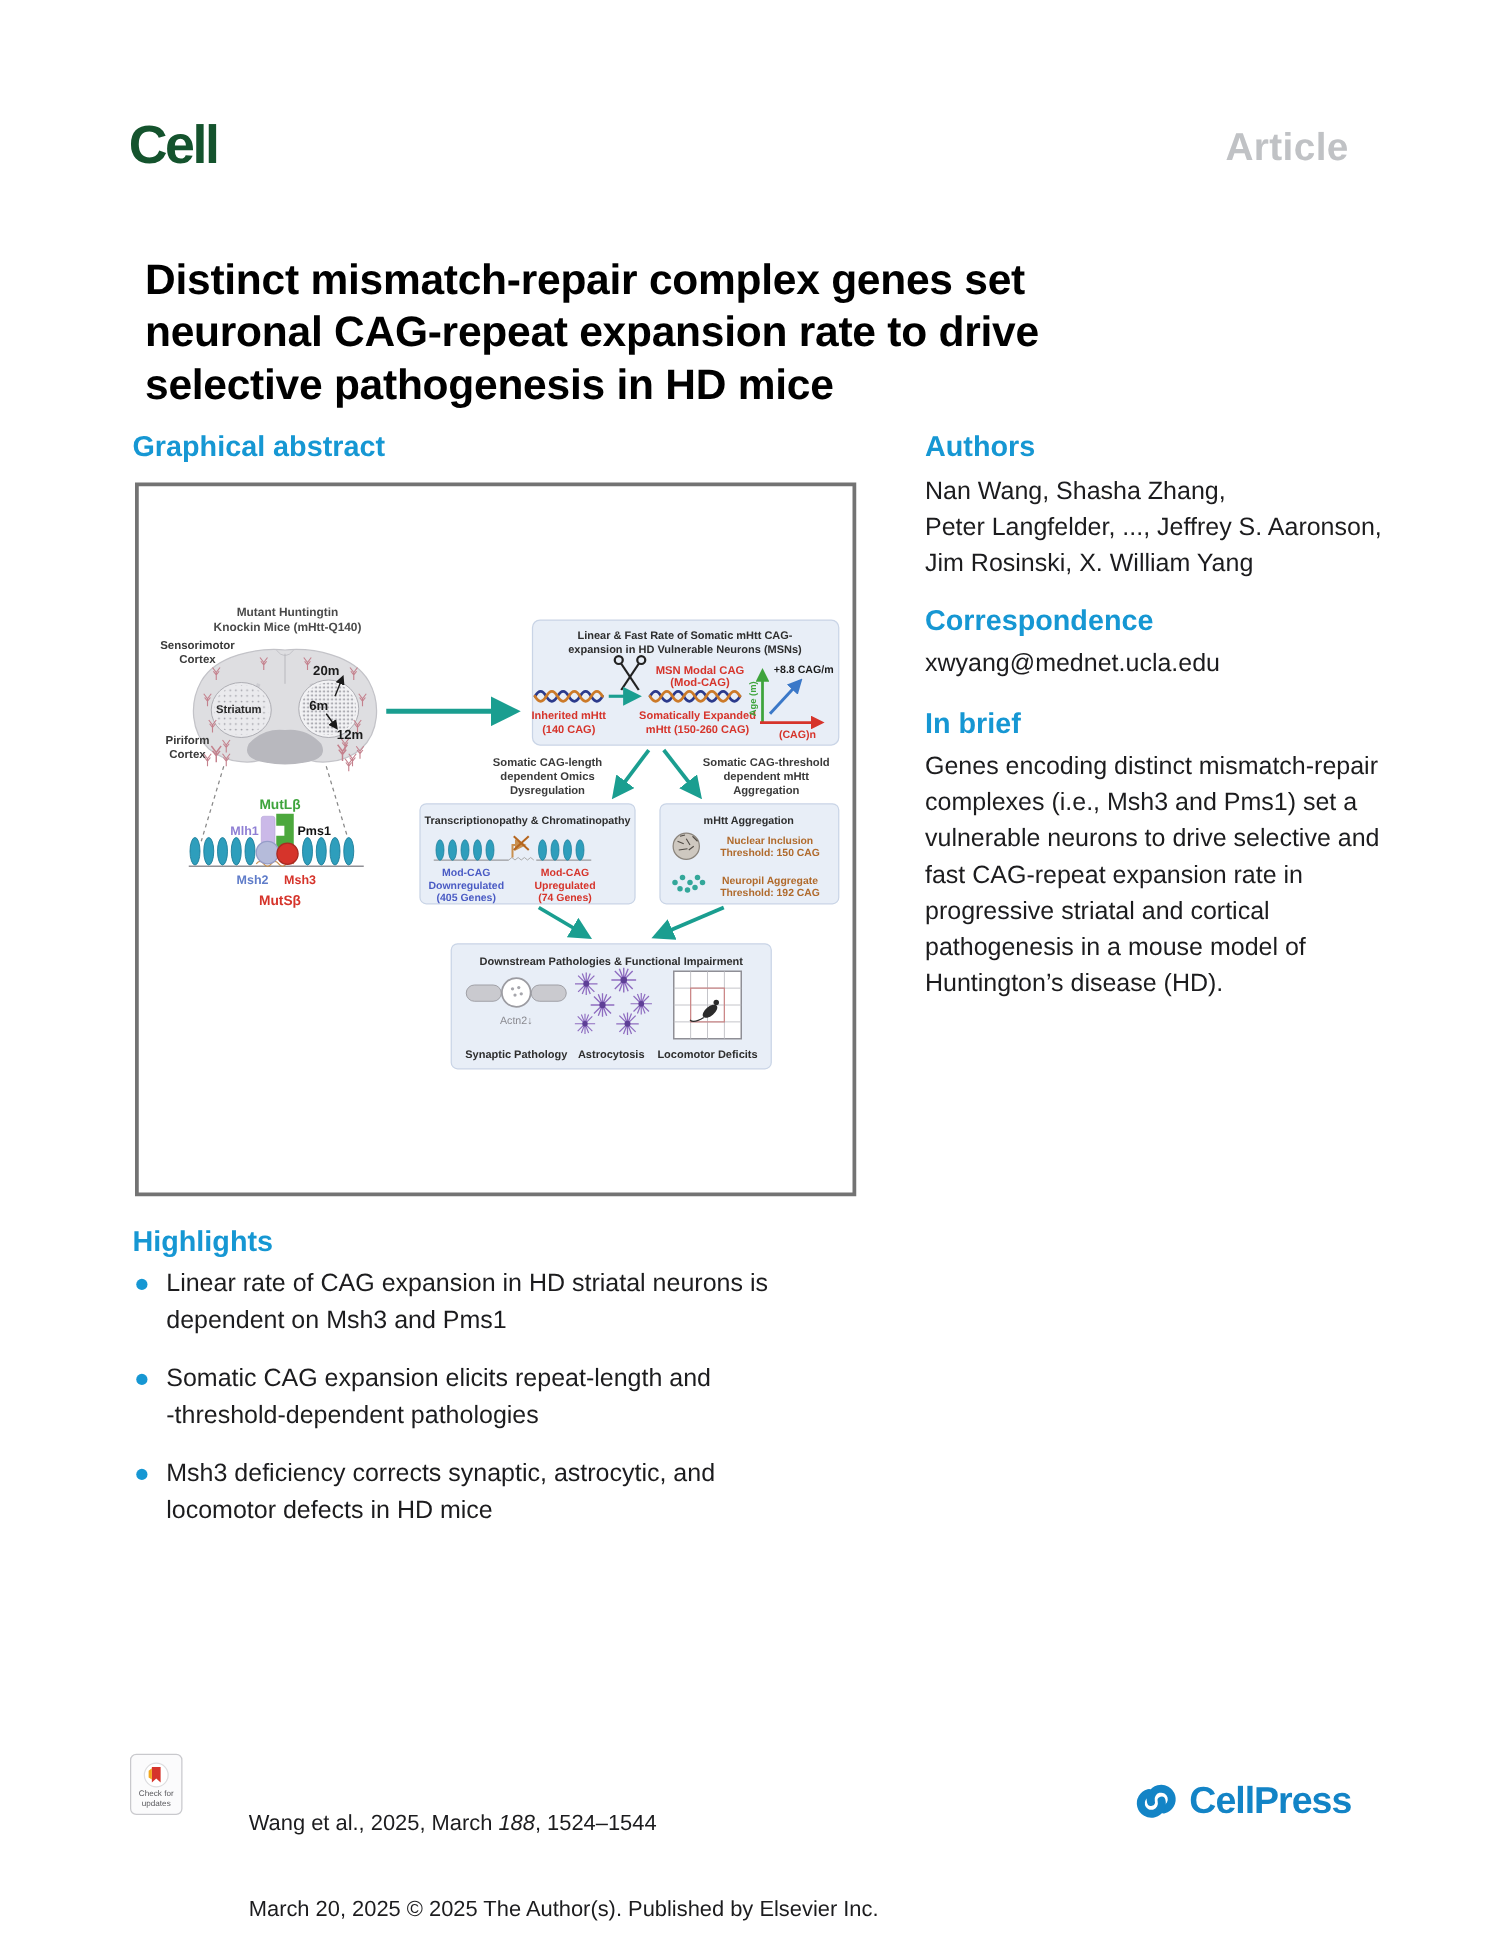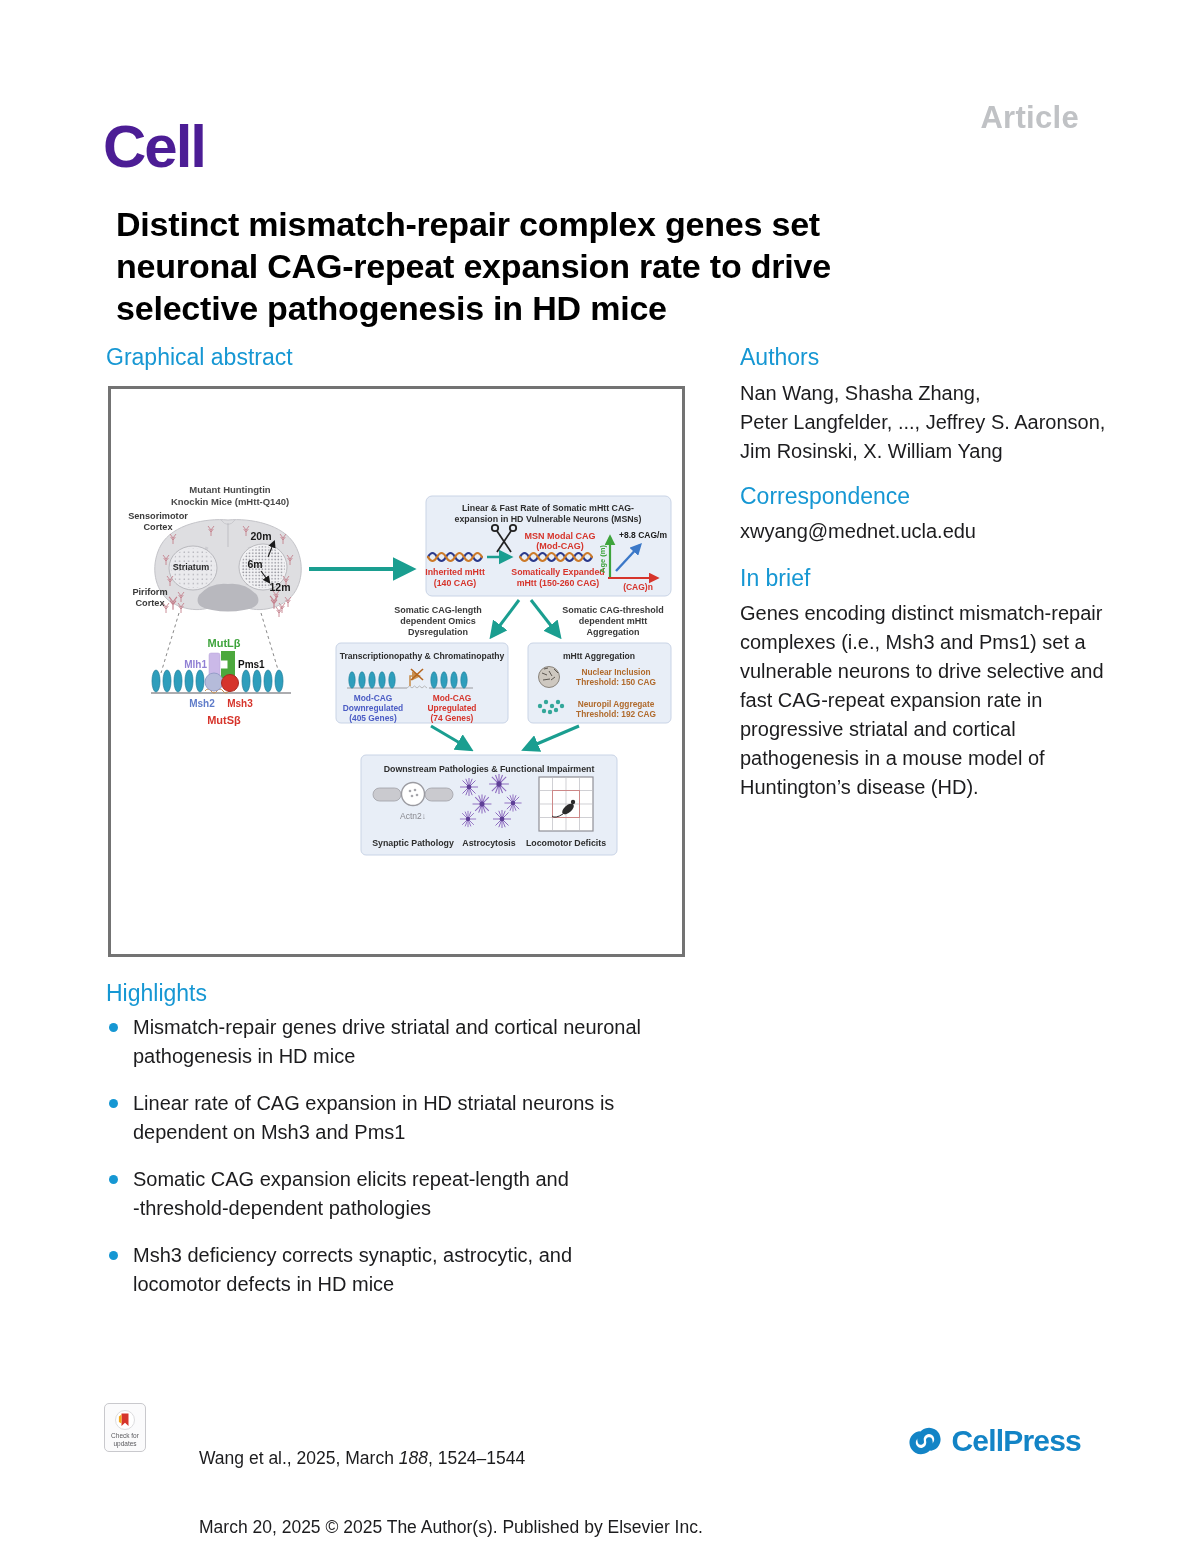--- a/index.html
+++ b/index.html
@@ -3,32 +3,32 @@
 <meta charset="utf-8">
 <style>
   * { box-sizing: border-box; }
   body { margin: 0; background: #ffffff; }
   .page {
     position: relative; width: 1200px; height: 1557px; background: #fff;
     font-family: "Liberation Sans", sans-serif; overflow: hidden;
   }
   .abs { position: absolute; }
   .journal-logo {
-    left: 103px; top: 112px; font-size: 60px; font-weight: bold;
-    color: #4c1d95; letter-spacing: -2px;
+    left: 103px; top: 92px; font-size: 43px; font-weight: bold;
+    color: #14532d; letter-spacing: -2px;
   }
   .article-type {
     top: 100px; right: 121px; font-size: 31px; font-weight: bold;
     color: #C0C2C5; letter-spacing: 0.3px;
   }
   .title {
     left: 104px; top: 191px; width: 920px; font-size: 34px; line-height: 42px;
     font-weight: bold; color: #000; letter-spacing: -0.2px;
   }
-  .section-head { font-size: 23px; font-weight: normal; color: #1697D3; }
+  .section-head { font-size: 23px; font-weight: bold; color: #1697D3; }
   .body-text { font-size: 20px; line-height: 29px; color: #1c1c1e; }
   .line { display: block; }
   .figure-box {
     left: 108px; top: 386px; width: 577px; height: 571px;
     border: 3px solid #737373; background: #fff;
   }
   .figure-box svg { display: block; width: 571px; height: 565px; }
   svg text { font-family: "Liberation Sans", sans-serif; }
   .right-col-x { left: 740px; width: 392px; }
   .hl-list { left: 106px; top: 1013px; width: 620px; }
@@ -345,27 +345,20 @@
     <span class="line">progressive striatal and cortical</span>
     <span class="line">pathogenesis in a mouse model of</span>
     <span class="line">Huntington’s disease (HD).</span>
   </div>
 
   <div class="abs section-head" style="left:106px; top:980px;">Highlights</div>
   <div class="abs hl-list">
     <div class="hl-item">
       <span class="hl-dot"></span>
       <div class="body-text">
-        <span class="line">Mismatch-repair genes drive striatal and cortical neuronal</span>
-        <span class="line">pathogenesis in HD mice</span>
-      </div>
-    </div>
-    <div class="hl-item">
-      <span class="hl-dot"></span>
-      <div class="body-text">
         <span class="line">Linear rate of CAG expansion in HD striatal neurons is</span>
         <span class="line">dependent on Msh3 and Pms1</span>
       </div>
     </div>
     <div class="hl-item">
       <span class="hl-dot"></span>
       <div class="body-text">
         <span class="line">Somatic CAG expansion elicits repeat-length and</span>
         <span class="line">-threshold-dependent pathologies</span>
       </div>

